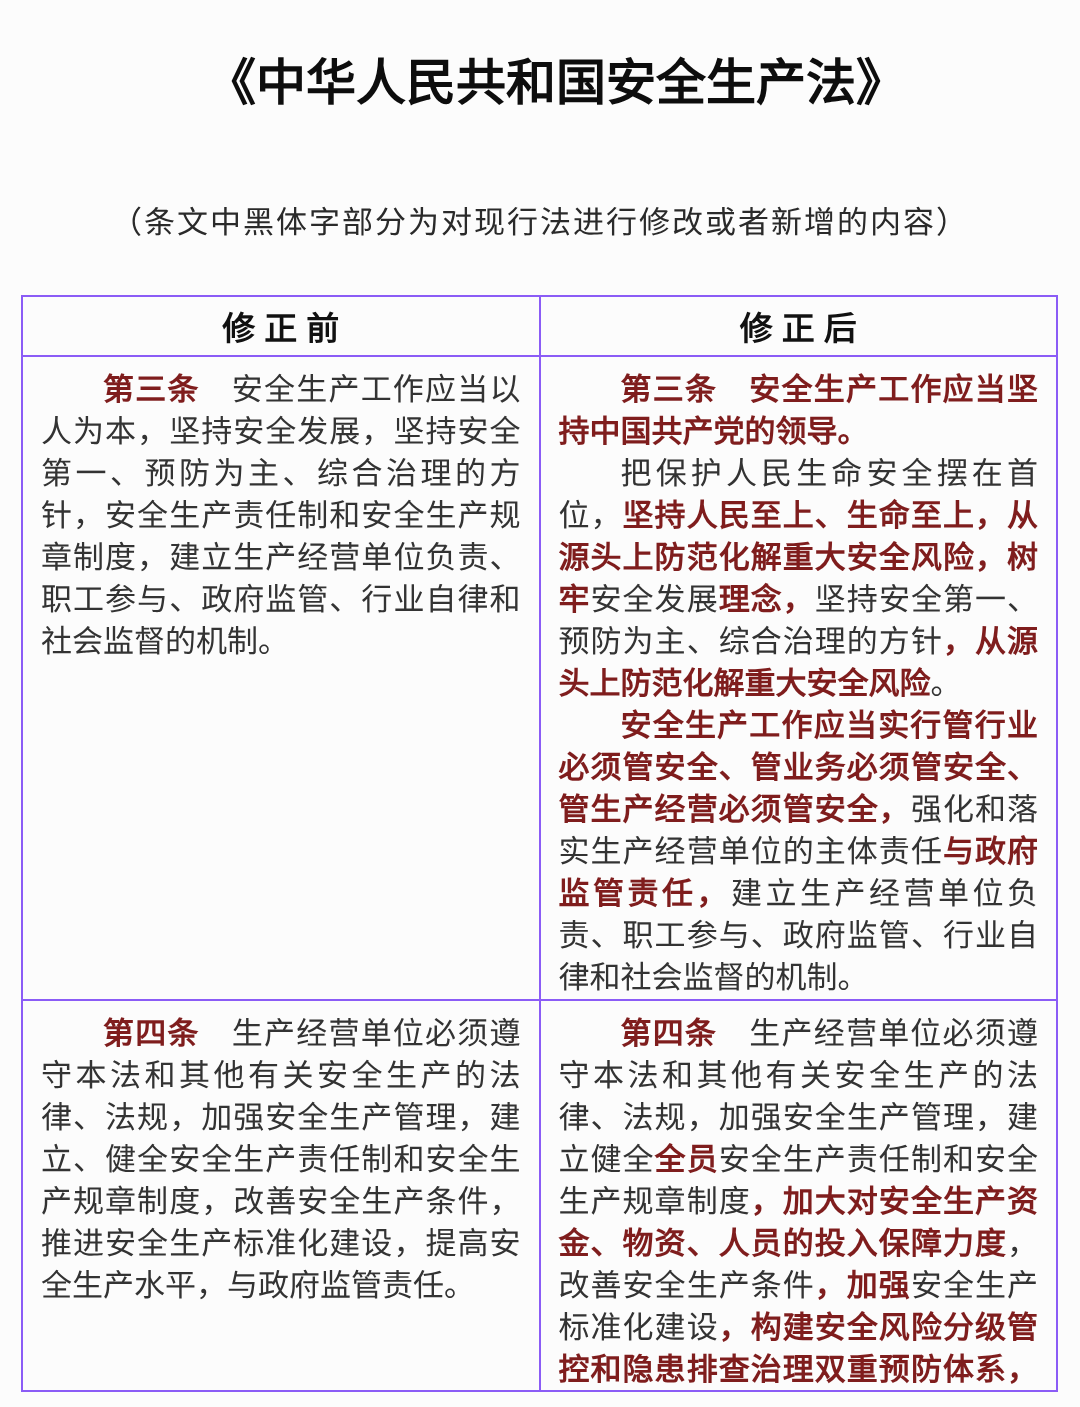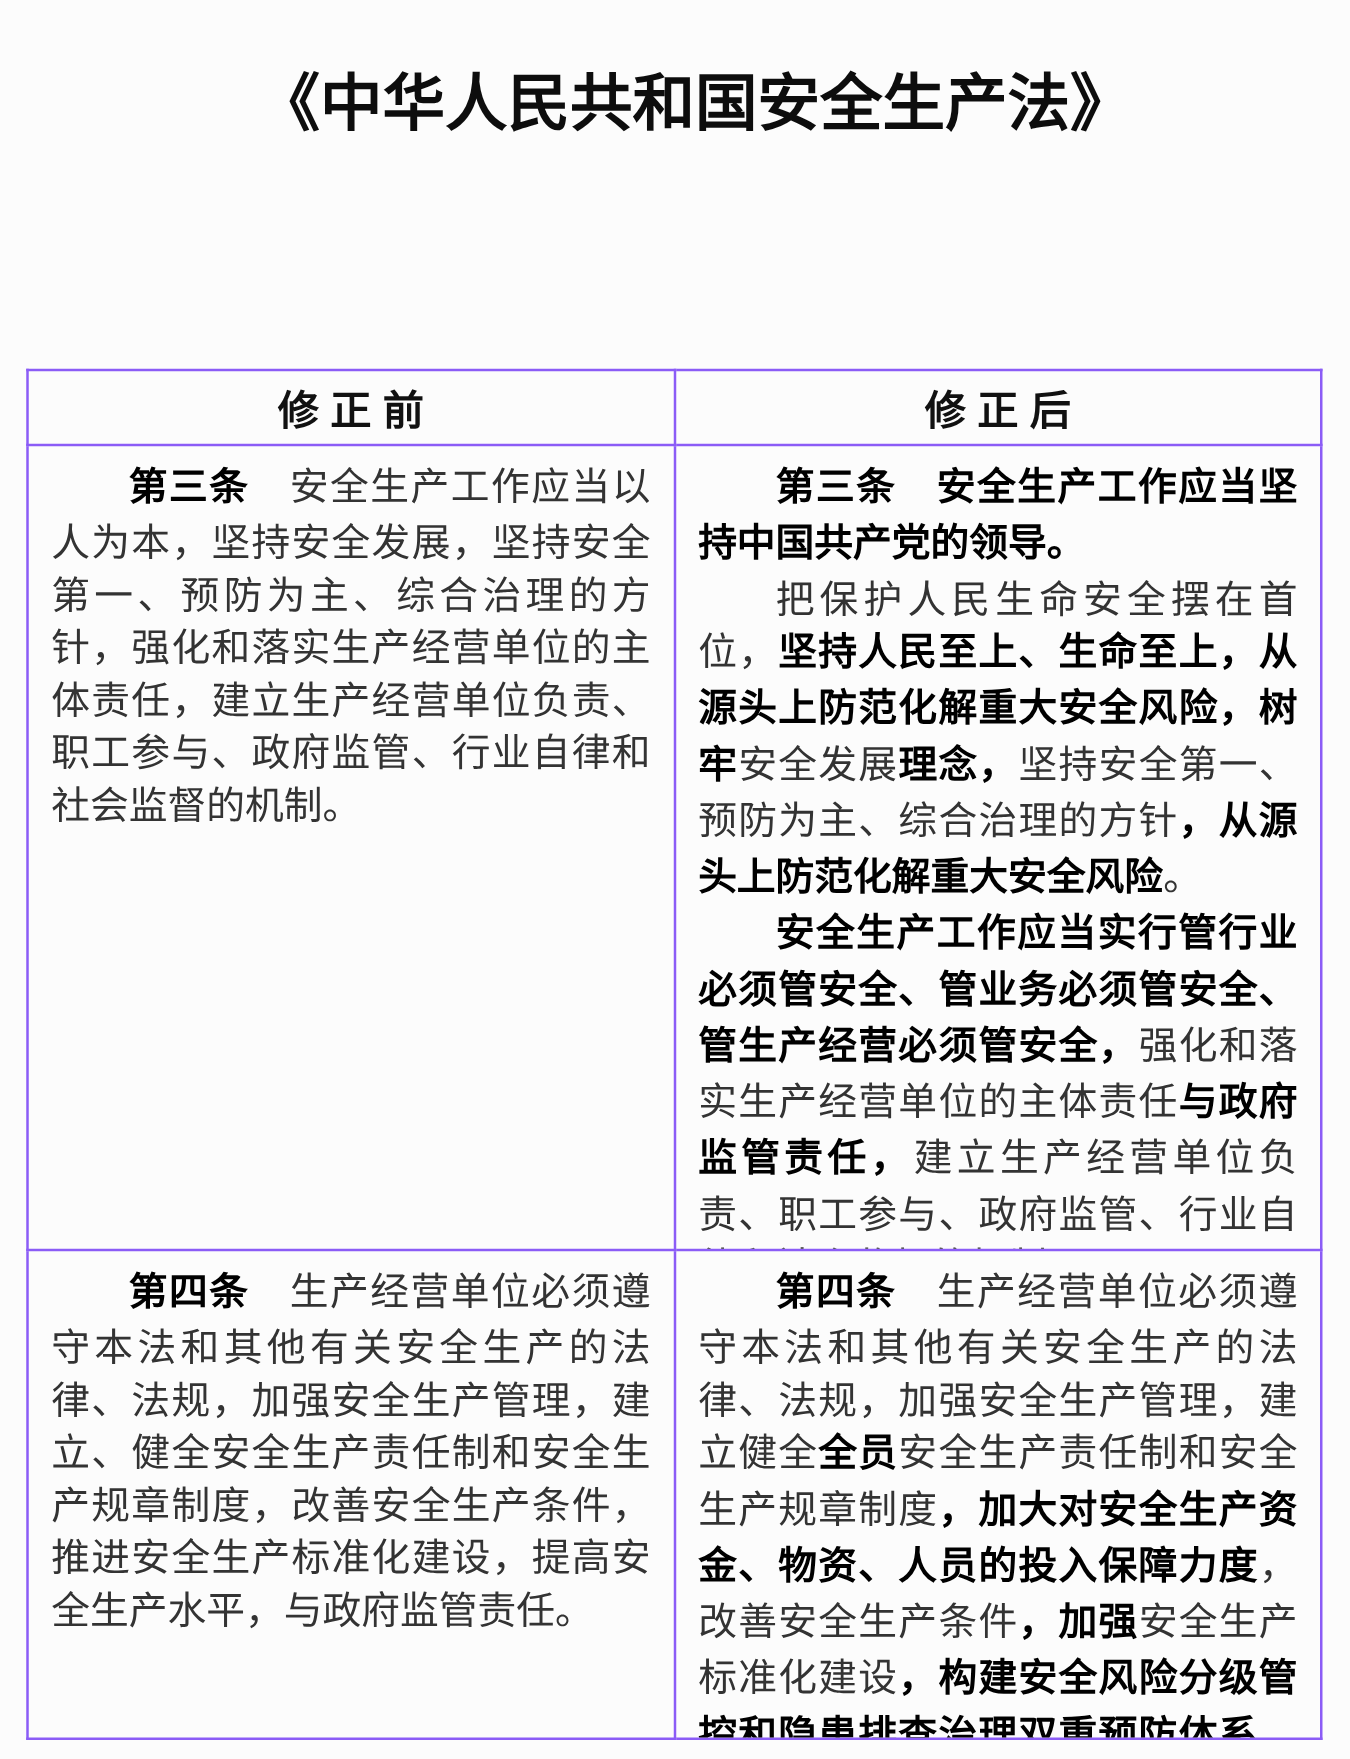--- a/index.html
+++ b/index.html
@@ -74,50 +74,51 @@
     margin: 0;
     text-indent: 2em;
     font-size: 31px;
     line-height: 42px;
     text-align: justify;
     text-justify: inter-ideograph;
     color: #333;
   }
   .seg { font-family: "Liberation Serif", serif; font-weight: 400; }
   .seg.bold {
-    font-family: Liberation Mono, monospace;
+    font-family: Liberation Serif, serif;
     font-weight: 700;
-    color: #000000;
+    color: #7f1d1d;
   }
 </style>
 </head>
 <body>
 
 <div class="page">
 
   <h1 class="title line1">《中华人民共和国安全生产法》</h1>
 
 
+  <div class="note">（条文中黑体字部分为对现行法进行修改或者新增的内容）</div>
 
   <table class="law-table">
     <colgroup>
       <col style="width:50%">
       <col style="width:50%">
     </colgroup>
     <thead>
       <tr>
         <th>修正前</th>
         <th>修正后</th>
       </tr>
     </thead>
     <tbody>
       <tr>
         <td>
           <div class="clip r1">
-              <p class="para"><span class="seg bold">第三条</span><span class="seg">　安全生产工作应当以人为本，坚持安全发展，坚持安全第一、预防为主、综合治理的方针，强化和落实生产经营单位的主体责任，建立生产经营单位负责、职工参与、政府监管、行业自律和社会监督的机制。</span></p>
+              <p class="para"><span class="seg bold">第三条</span><span class="seg">　安全生产工作应当以人为本，坚持安全发展，坚持安全第一、预防为主、综合治理的方针，安全生产责任制和安全生产规章制度，建立生产经营单位负责、职工参与、政府监管、行业自律和社会监督的机制。</span></p>
             </div>
         </td>
         <td>
           <div class="clip r1">
               <p class="para"><span class="seg bold">第三条</span><span class="seg">　</span><span class="seg bold">安全生产工作应当坚持中国共产党的领导。</span></p>
               <p class="para"><span class="seg">把保护人民生命安全摆在首位，</span><span class="seg bold">坚持人民至上、生命至上，从源头上防范化解重大安全风险，树牢</span><span class="seg">安全发展</span><span class="seg bold">理念，</span><span class="seg">坚持安全第一、预防为主、综合治理的方针</span><span class="seg bold">，从源头上防范化解重大安全风险</span><span class="seg">。</span></p>
               <p class="para"><span class="seg bold">安全生产工作应当实行管行业必须管安全、管业务必须管安全、管生产经营必须管安全，</span><span class="seg">强化和落实生产经营单位的主体责任</span><span class="seg bold">与政府监管责任，</span><span class="seg">建立生产经营单位负责、职工参与、政府监管、行业自律和社会监督的机制。</span></p>
             </div>
         </td>
       </tr>

